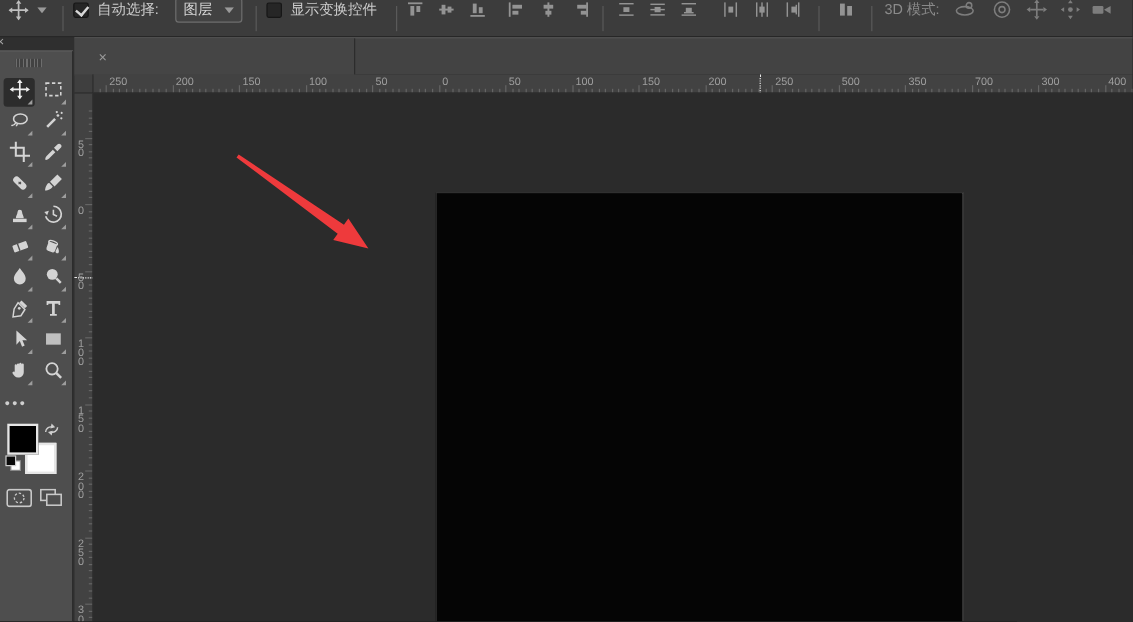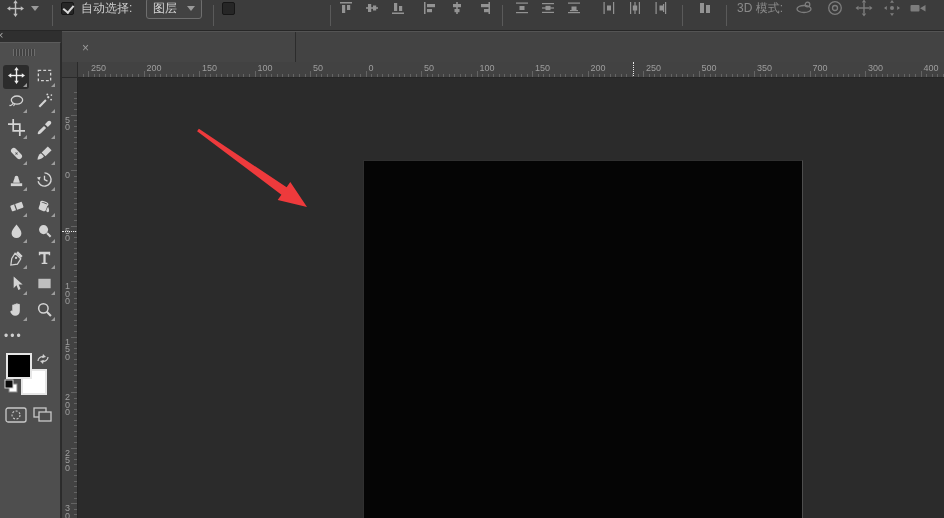--- a/index.html
+++ b/index.html
@@ -93,20 +93,23 @@
         <span>图层</span>
         <svg class="chev" viewBox="0 0 8 5">
             <path d="M0 0l4 5 4-5z" fill="#9a9a9a"></path>
           </svg>
       </span>
     </div>
     <div class="ob-divider" style="left:213px;"></div>
 
     <div class="ob-item" style="left:222px;">
         <span class="checkbox" id="cb-transform"></span>
+      </div>
+    <div class="ob-item" style="left:242px;">
+        <span>显示变换控件</span>
       </div>
 
     <div class="ob-divider" style="left:330px;"></div>
     <span id="align-group"></span>
     <div class="ob-divider" style="left:502px;"></div>
     <span id="dist-group"></span>
     <div class="ob-divider" style="left:682px;"></div>
     <div class="ob-item" style="left:697px;">
         <span class="ob-icon align-ic" id="spacing-icon">
           <svg width="16" height="16" viewBox="0 0 16 16" fill="currentColor">

